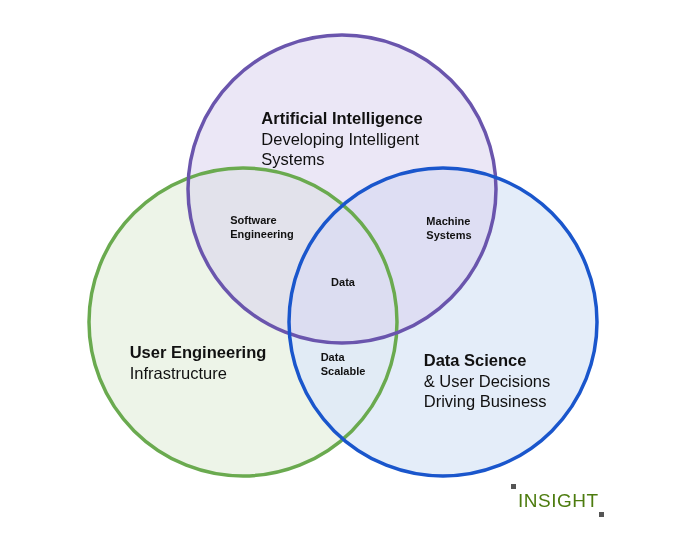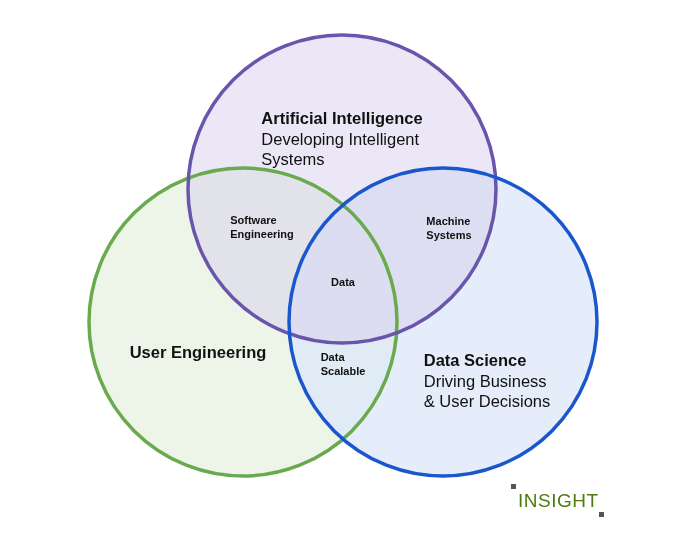--- a/index.html
+++ b/index.html
@@ -27,26 +27,27 @@
 </svg>
 
 <div class="lbl big" style="left:342px;top:108px;">
   <span class="t">Artificial Intelligence</span>
   <span class="s">Developing Intelligent</span>
   <span class="s">Systems</span>
 </div>
 
 <div class="lbl big" style="left:198px;top:342px;">
   <span class="t">User Engineering</span>
+  <span class="s">Infrastructure</span>
 </div>
 
 <div class="lbl big" style="left:487px;top:350px;">
   <span class="t">Data Science</span>
+  <span class="s">&amp; User Decisions</span>
   <span class="s">Driving Business</span>
-  <span class="s">&amp; User Decisions</span>
 </div>
 
 <div class="lbl small" style="left:262px;top:214px;">
   <span>Software</span>
   <span>Engineering</span>
 </div>
 
 <div class="lbl small" style="left:429px;top:215px;margin-left:20px;">
   <span>Machine</span>
   <span>Systems</span>

